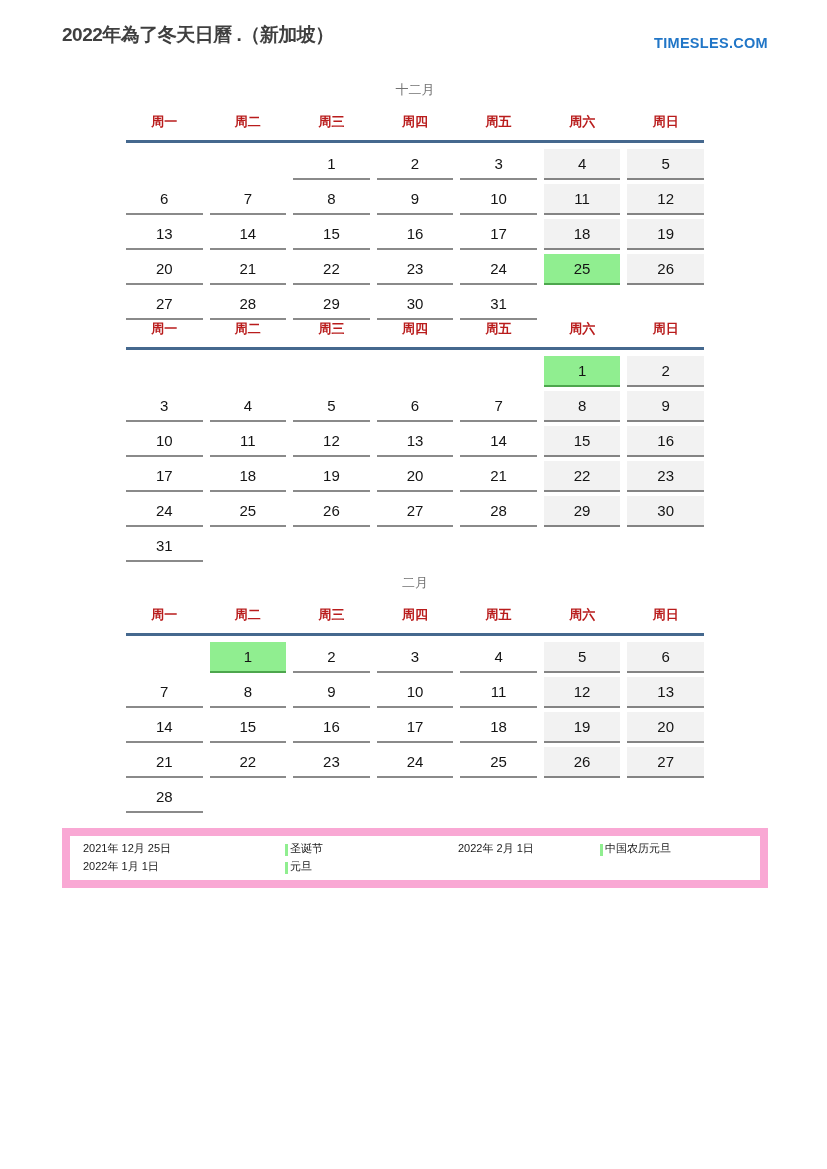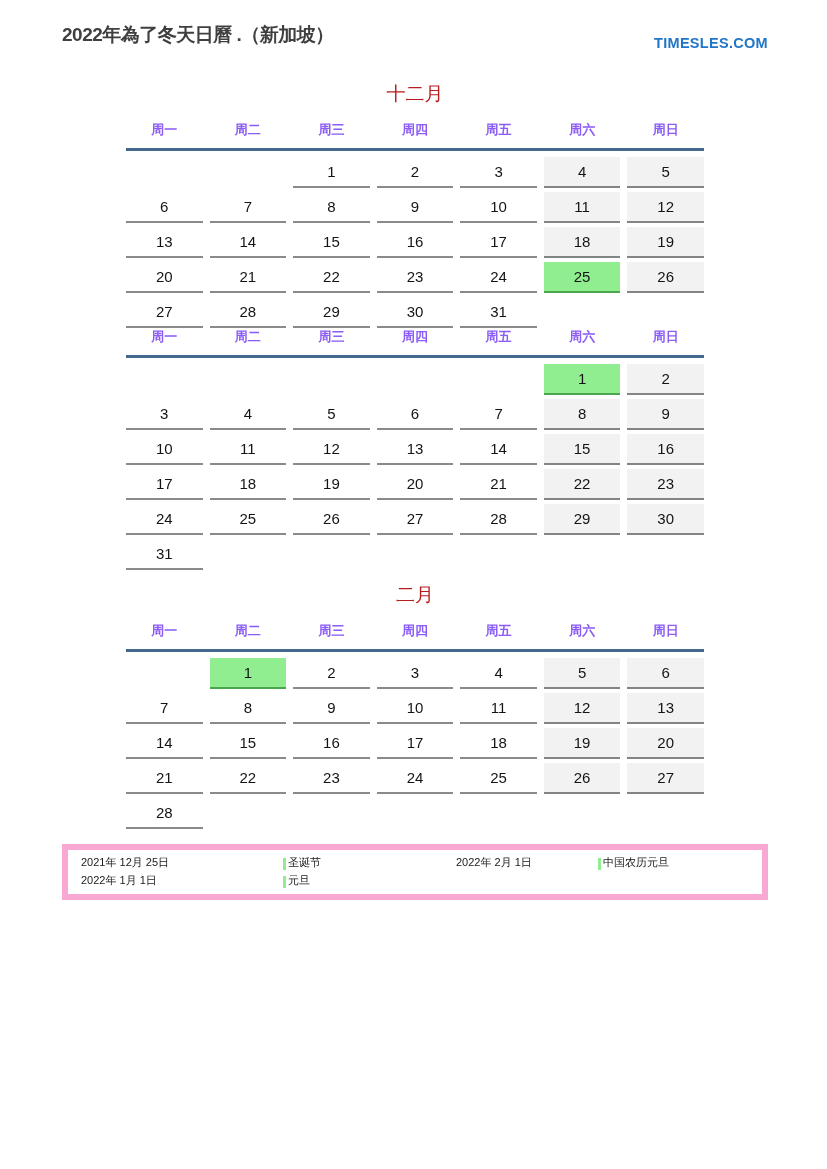--- a/index.html
+++ b/index.html
@@ -19,46 +19,46 @@
   }
   .site-logo {
     font-size:14.5px; font-weight:bold; color:#2176c7;
     letter-spacing:0.3px; margin-top:15px; text-decoration:none; cursor:pointer;
   }
 
   
   .months { width:578px; margin:0 auto; }
   .month { }
   .month-title {
-    text-align:center; color:#b91c1c; font-size:19px; font-weight:400;
+    text-align:center; color:#737373; font-size:13px; font-weight:400;
     margin:12px 0 14px 0;
   }
   .month:first-child .month-title { margin-top:30px; }
   .weekday-row {
     display:grid; grid-template-columns:repeat(7,1fr); column-gap:7px;
     padding-bottom:9px;
   }
-  .weekday { text-align:center; font-size:13px; font-weight:bold; color:#8b5cf6; }
+  .weekday { text-align:center; font-size:13px; font-weight:bold; color:#b91c1c; }
   .rule { height:0; border-top:3px solid #45688e; }
   .weeks {
     display:grid; grid-template-columns:repeat(7,1fr);
     column-gap:7px; row-gap:4px; margin-top:6px;
   }
   .cell {
     height:29px; line-height:29px; text-align:center; font-size:15px;
     color:#141414; border-bottom:2px solid transparent;
   }
   .cell.wd { border-bottom-color:#8a8a8a; }
   .cell.we { background:#f2f2f2; border-bottom-color:#848484; }
   .cell.hl { background:#90ee90; border-bottom-color:#4da64d; }
   .cell.empty { background:transparent; }
 
   
   .legend {
-    margin-top:15px; border:6px solid #f9a8d4;
+    margin-top:15px; border:8px solid #f9a8d4;
     padding:5px 0 6px 13px;
     display:grid; grid-template-columns:202px 173px 142px 1fr;
     row-gap:3px; align-items:center;
     font-size:11px; color:#1a1a1a;
   }
   .legend-date { white-space:nowrap; }
   .legend-item { display:flex; align-items:flex-end; gap:2px; }
   .holiday-marker { width:3px; height:12px; background:#90ee90; flex:0 0 auto; }
 </style>
 </head>

